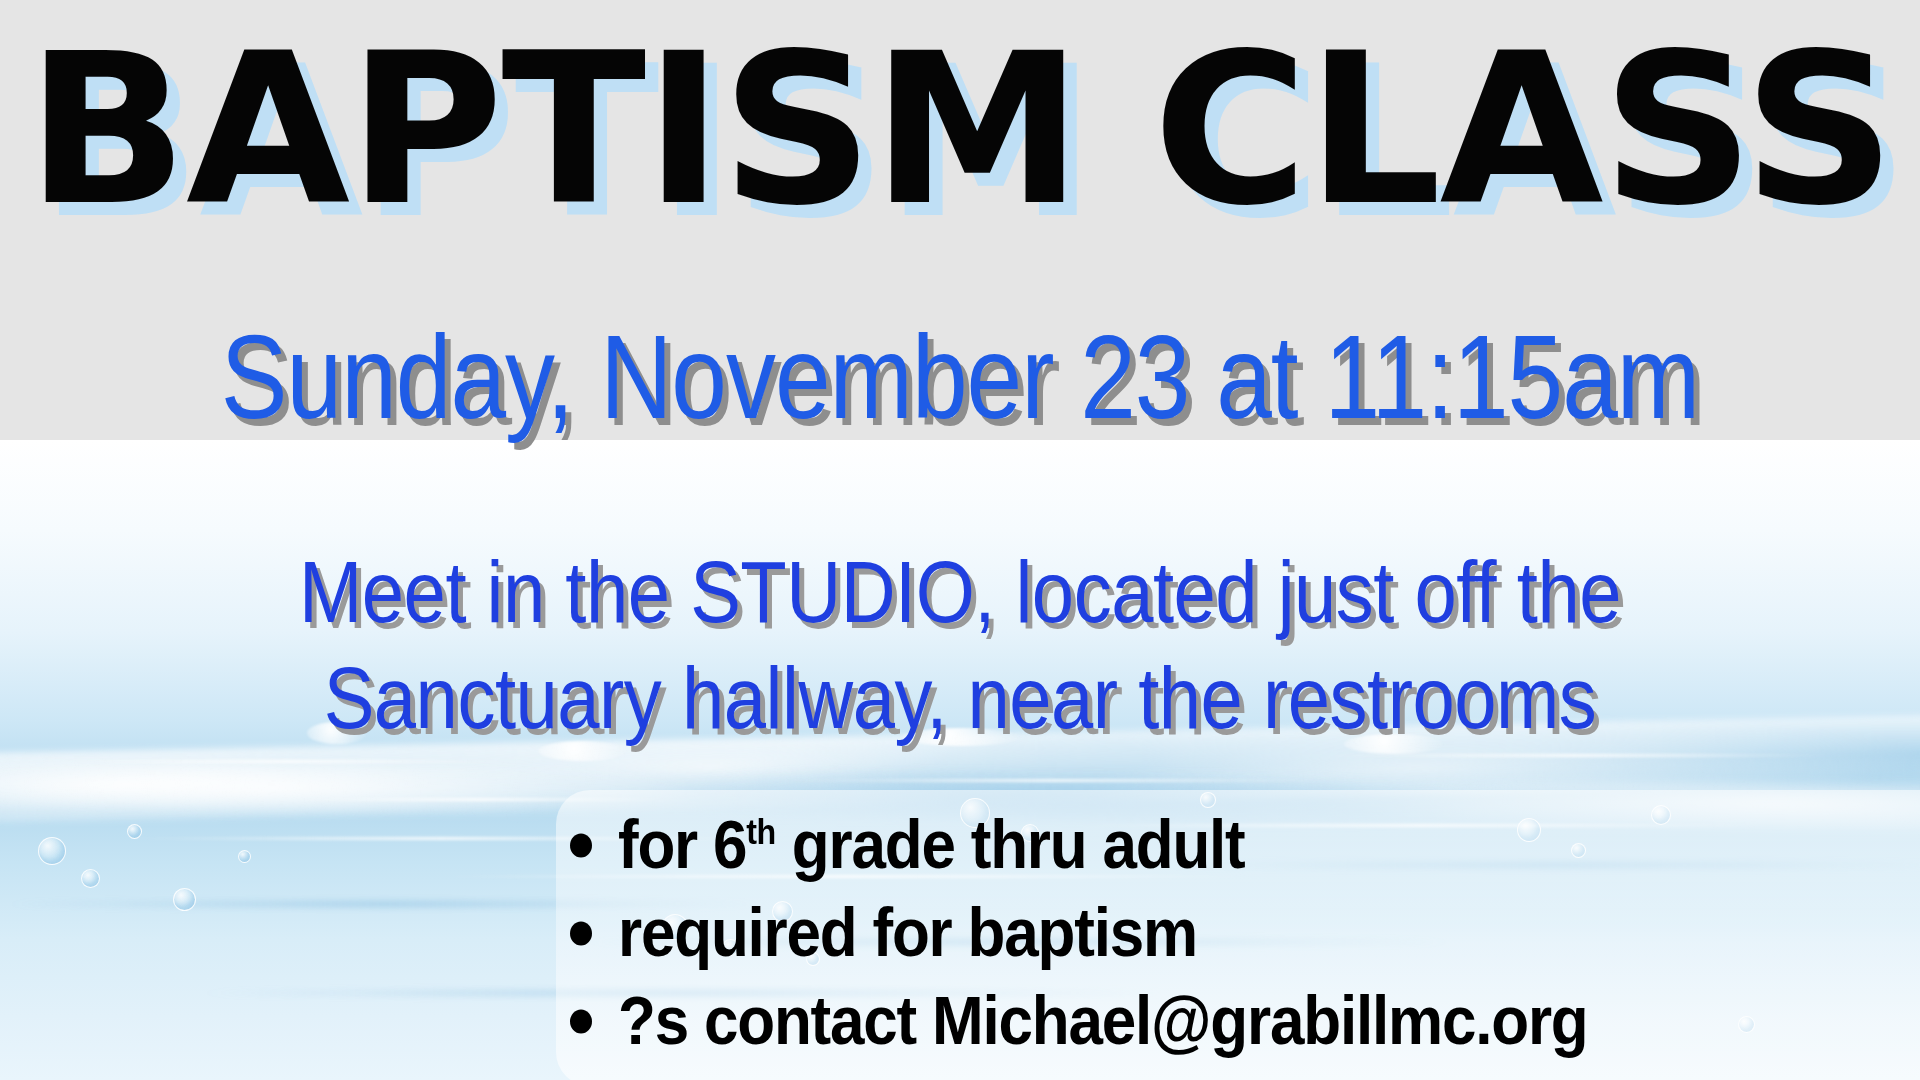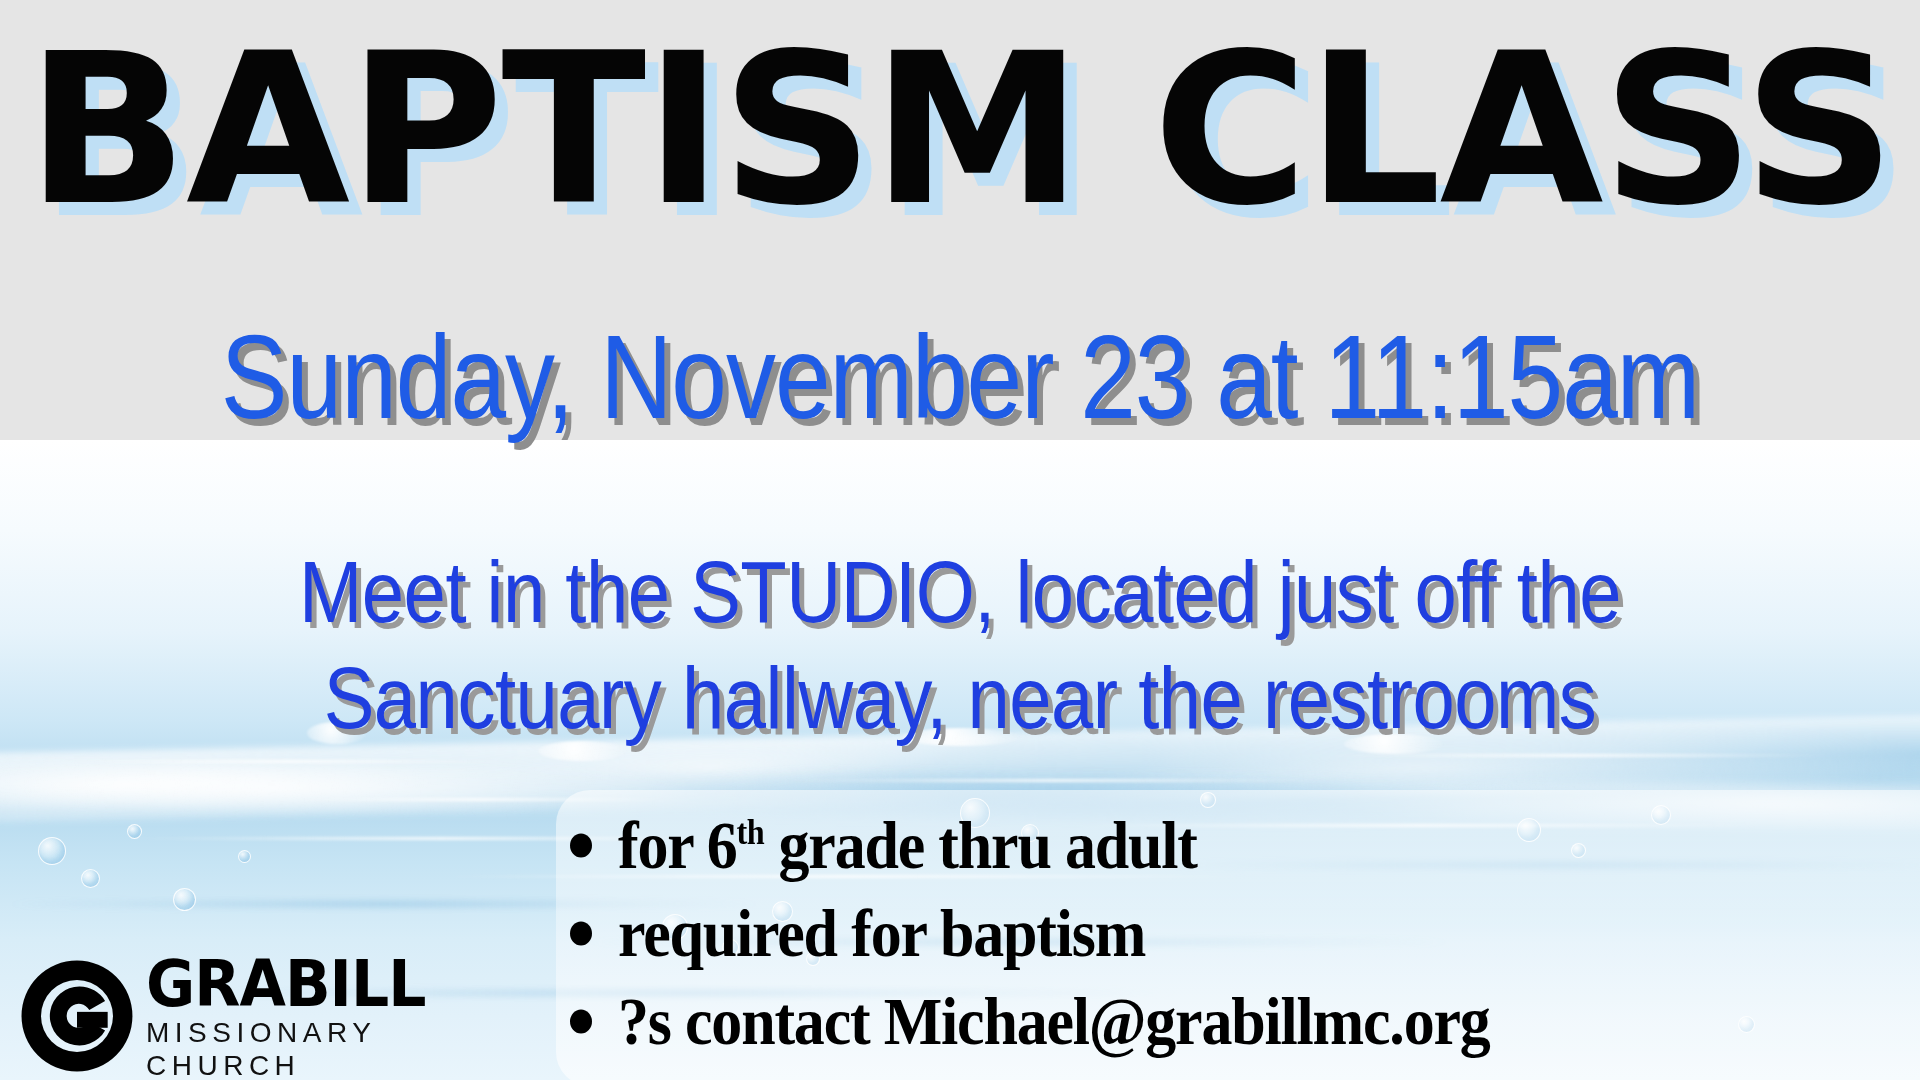--- a/index.html
+++ b/index.html
@@ -165,21 +165,21 @@
     top: 790px;
     width: 1364px;
     padding: 6px 0 26px 0;
     border-radius: 34px 0 0 34px;
     background: linear-gradient(to bottom, rgba(255,255,255,.55), rgba(255,255,255,.38) 45%, rgba(255,255,255,.62));
   }
   .bullets {
     list-style: none;
     margin: 0;
     padding: 0;
-    font-family: Liberation Serif, serif;
+    font-family: Liberation Sans, sans-serif;
     font-weight: 700;
     color: #000000;
   }
   .bullets li {
     position: relative;
     padding-left: 62px;
     font-size: 62px;
     line-height: 1.42;
     letter-spacing: -1.2px;
     white-space: nowrap;
@@ -293,26 +293,14 @@
       </li>
       <li>
         <span class="dot"></span><span>required for baptism</span>
       </li>
       <li>
         <span class="dot"></span><span>?s contact Michael@grabillmc.org</span>
       </li>
     </ul>
   </div>
 
-  <div class="logo">
-    <svg class="logo-mark" viewBox="0 0 100 100">
-      <path fill="#000" d="M50 3a47 47 0 1 0 0 94 47 47 0 0 0 0-94zm0 16.5a30.5 30.5 0 1 1 0 61 30.5 30.5 0 0 1 0-61z"></path>
-      <path fill="#000" d="M52 25a25 25 0 1 0 21.8 37.2L60.5 54.6A10.2 10.2 0 1 1 60.4 45l13.4-7.7A25 25 0 0 0 52 25z"></path>
-      <path fill="#000" d="M50 46.5h26V60H50z"></path>
-    </svg>
-    <div class="logo-text">
-      <div class="logo-name">GRABILL</div>
-      <div class="logo-sub1">MISSIONARY</div>
-      <div class="logo-sub2">CHURCH</div>
-    </div>
-  </div>
 
 </div>
 
 </body></html>

